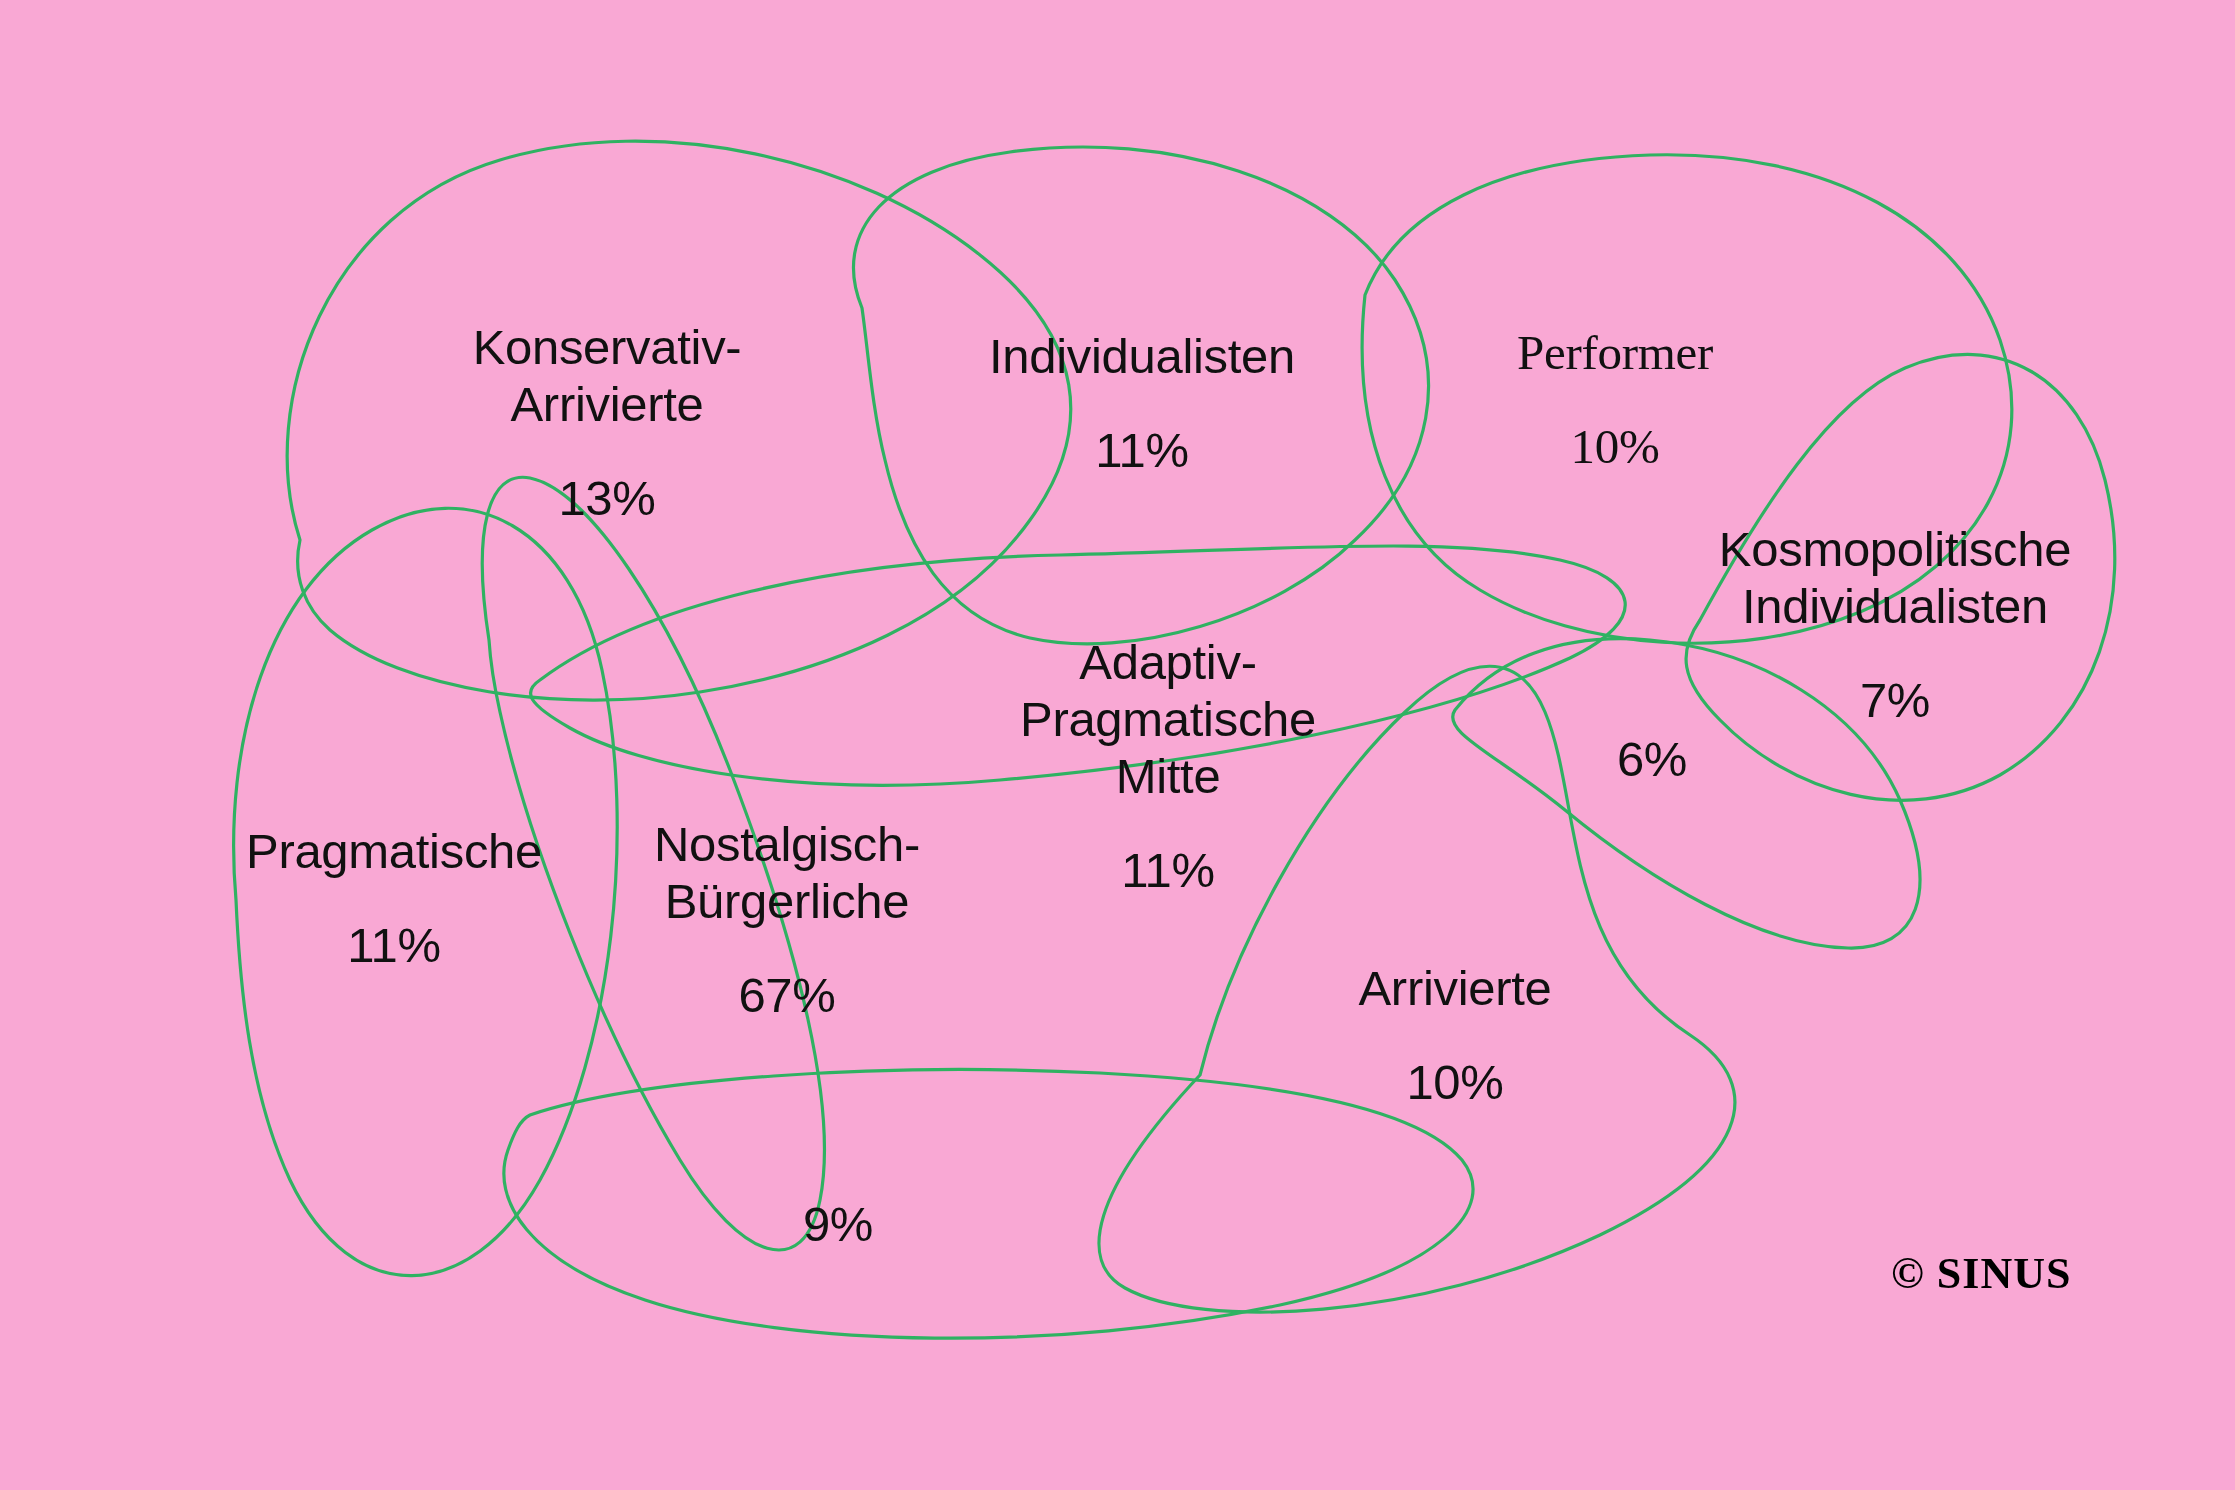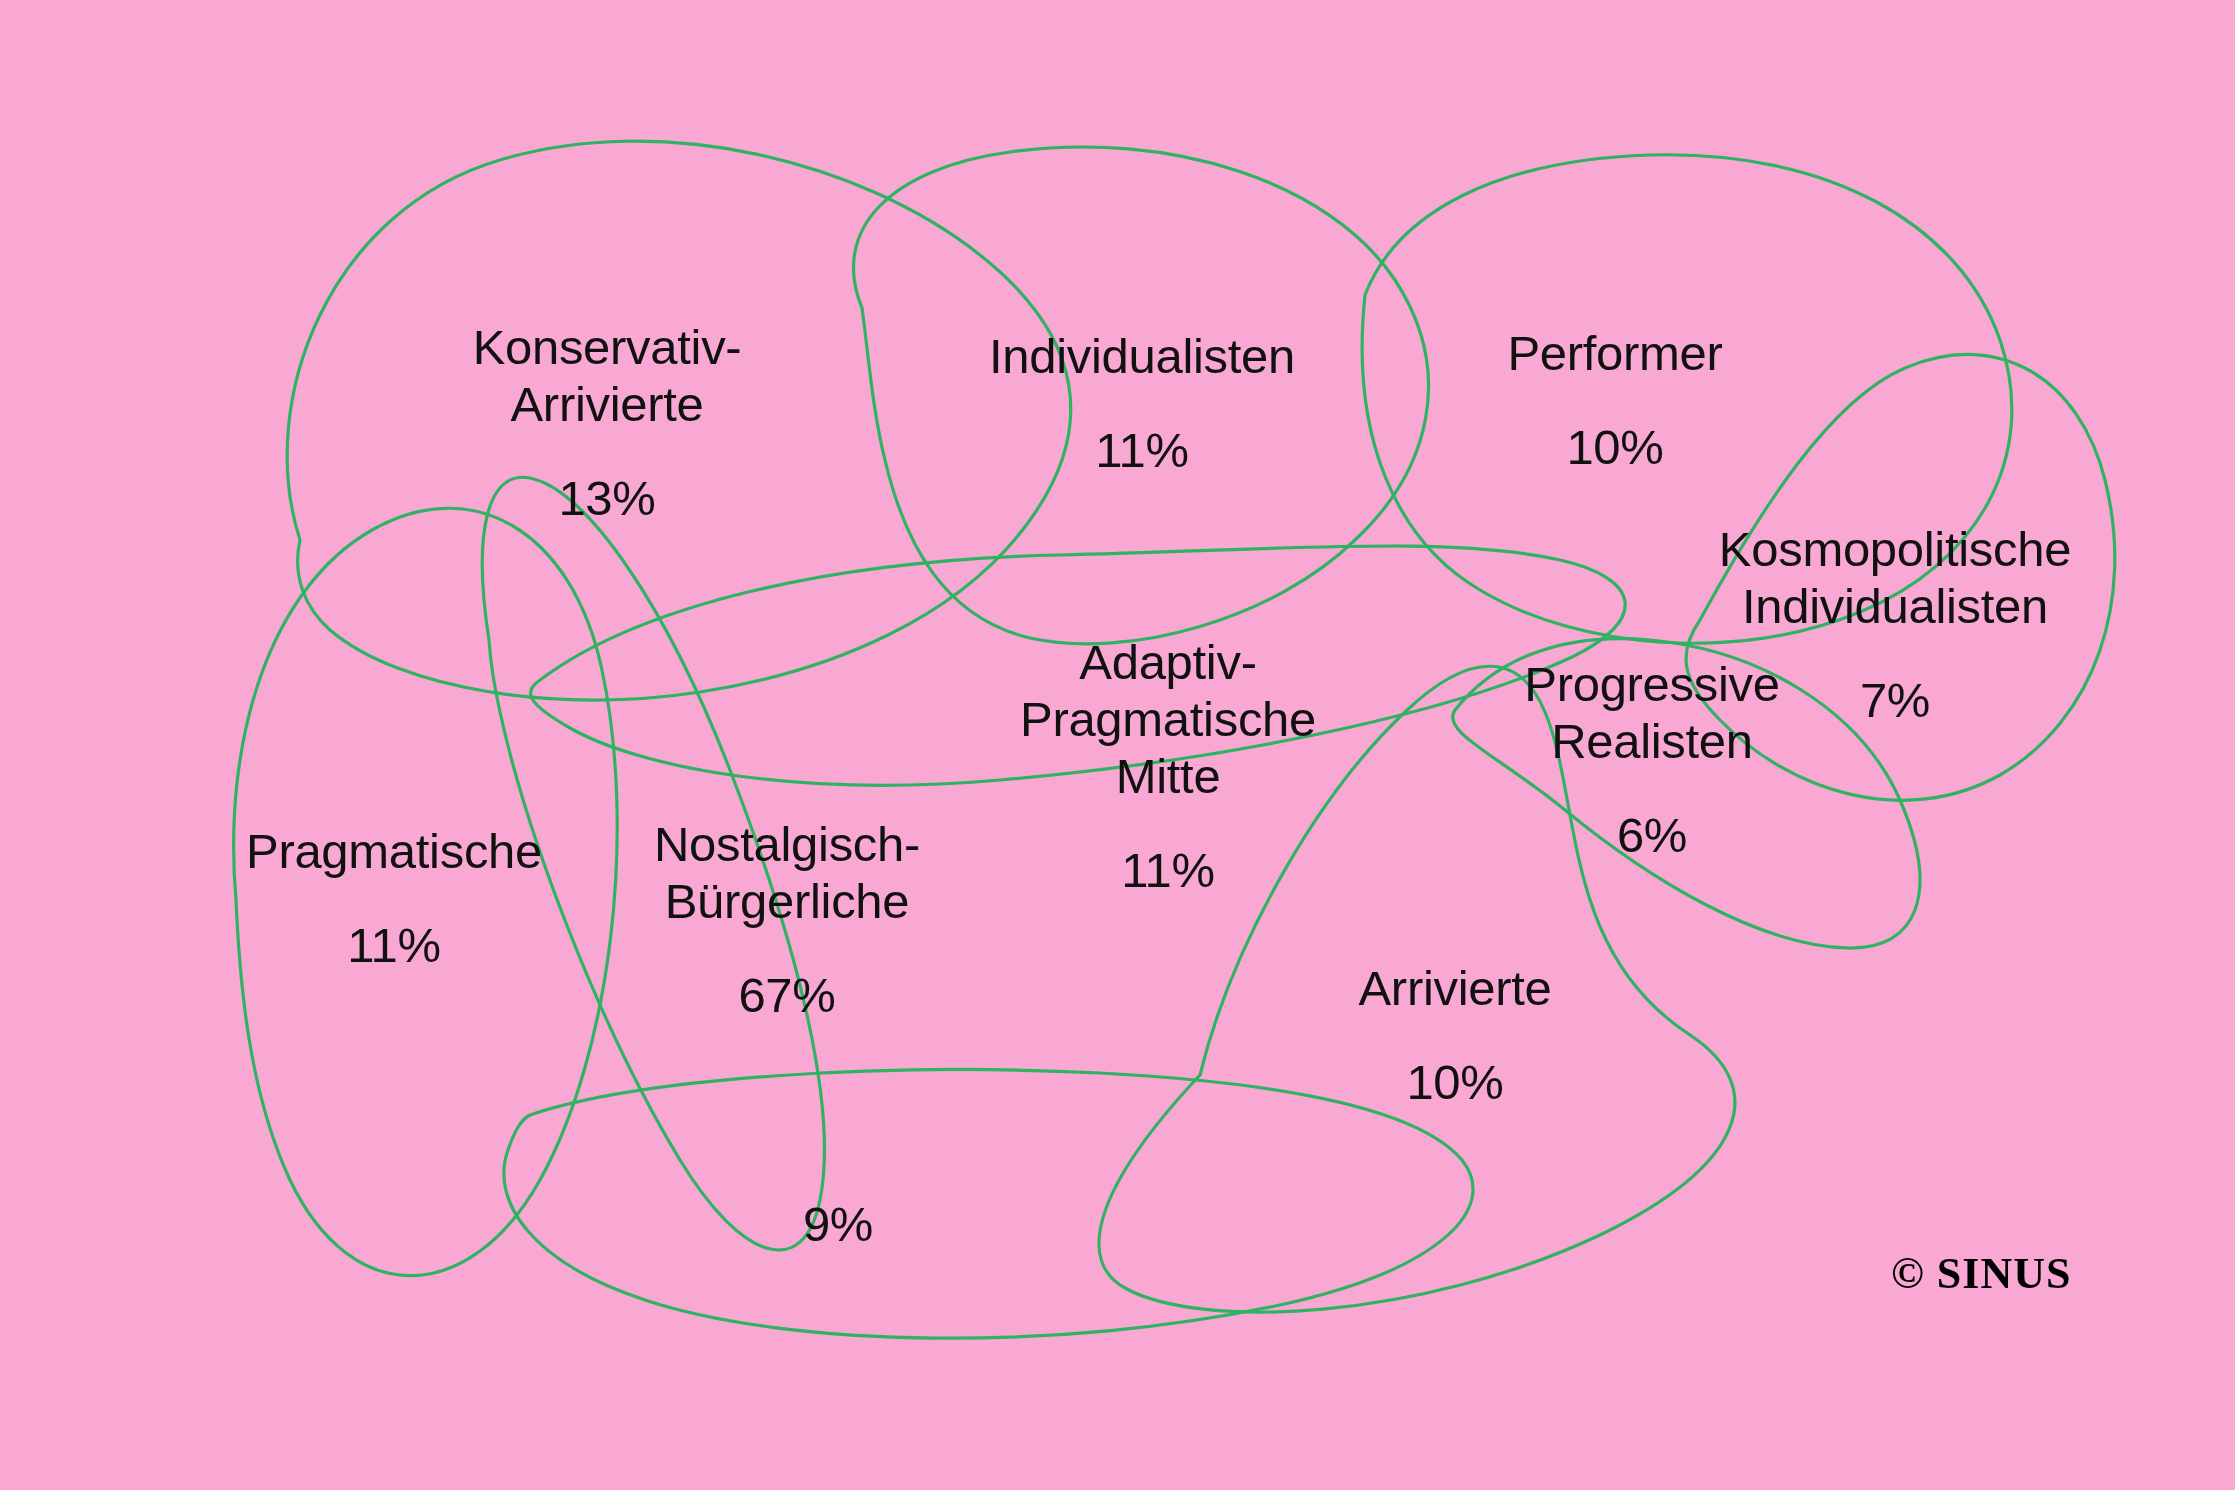--- a/index.html
+++ b/index.html
@@ -153,41 +153,39 @@
     <span class="milieu-name">Konservativ-
 Arrivierte</span>
     <span class="milieu-share">13%</span>
   </div>
 
   <div class="milieu-label" style="left:1142px; top:403px;">
     <span class="milieu-name">Individualisten</span>
     <span class="milieu-share">11%</span>
   </div>
 
-  <div class="milieu-label" style="left:1615px; top:400px;">
+  <div class="milieu-label" style="left:1615px; top:400px;font-family:Liberation Serif, serif;">
     <span class="milieu-name">Performer</span>
     <span class="milieu-share">10%</span>
   </div>
 
   <div class="milieu-label" style="left:1895px; top:625px;">
     <span class="milieu-name">Kosmopolitische
 Individualisten</span>
     <span class="milieu-share">7%</span>
   </div>
 
   <div class="milieu-label" style="left:1168px; top:766px;">
     <span class="milieu-name">Adaptiv-
 Pragmatische
 Mitte</span>
     <span class="milieu-share">11%</span>
   </div>
 
   <div class="milieu-label" style="left:1652px; top:760px;">
-    <span class="milieu-name">Progressive
-Realisten</span>
     <span class="milieu-share">6%</span>
   </div>
 
   <div class="milieu-label" style="left:394px; top:898px;">
     <span class="milieu-name">Pragmatische</span>
     <span class="milieu-share">11%</span>
   </div>
 
   <div class="milieu-label" style="left:787px; top:920px;">
     <span class="milieu-name">Nostalgisch-

